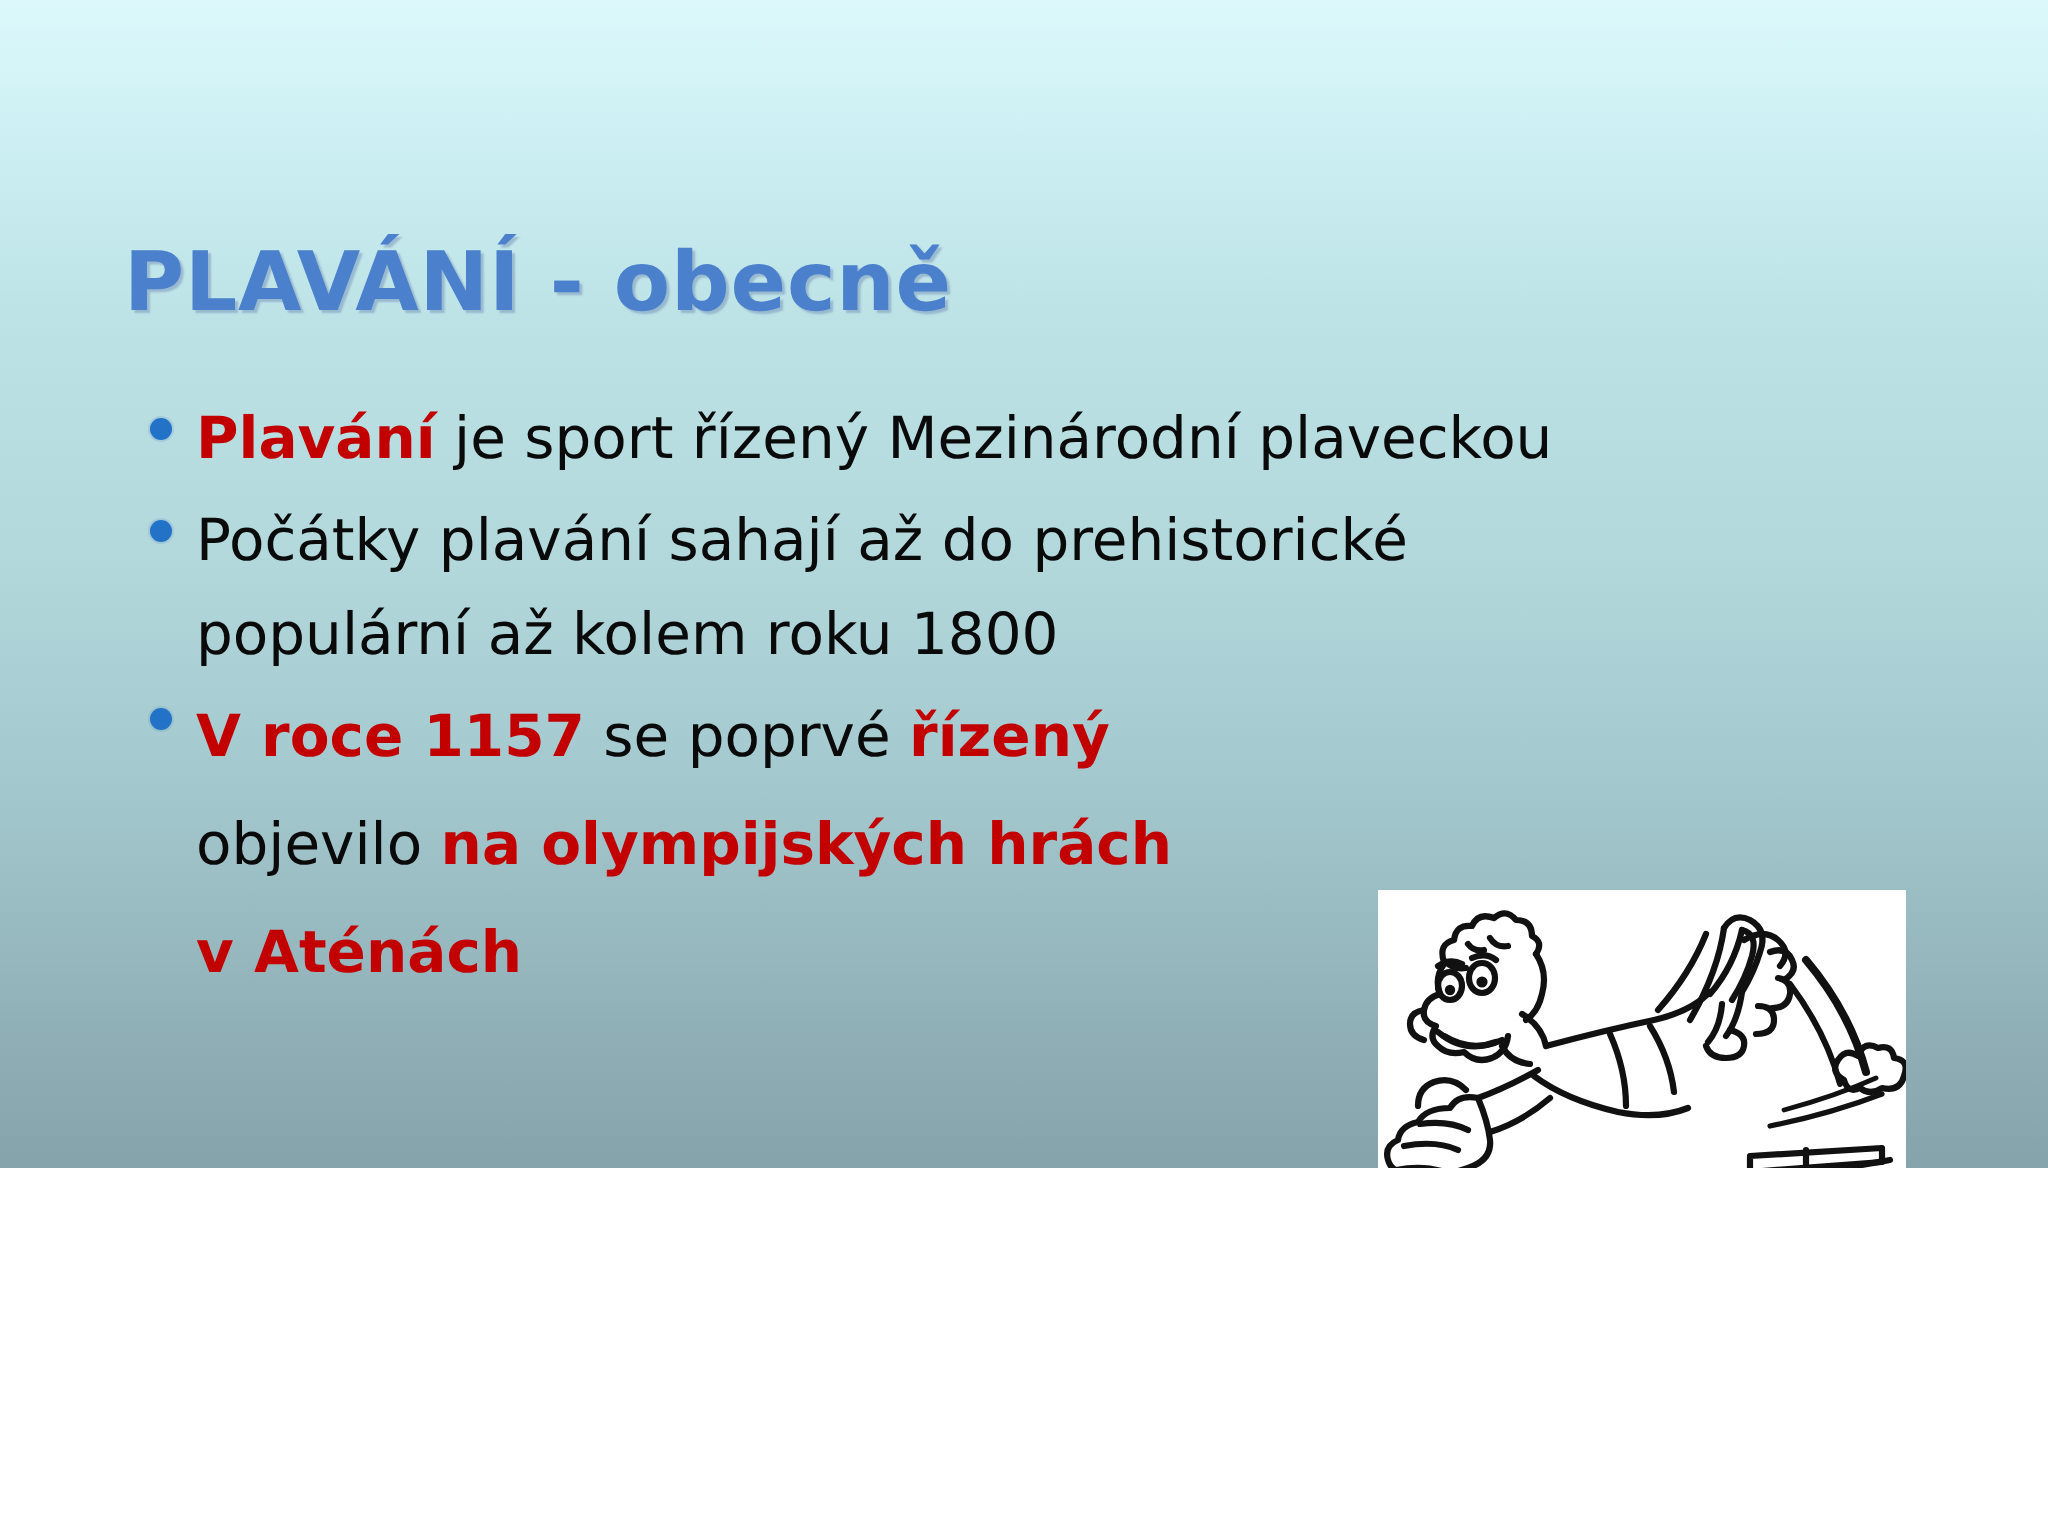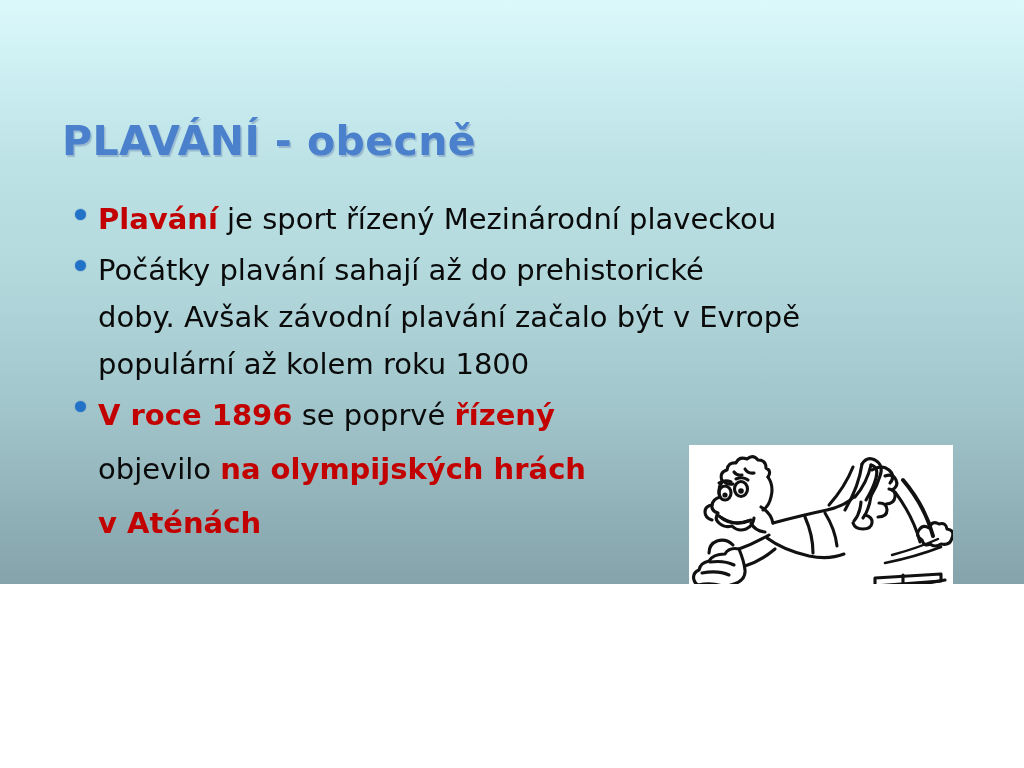--- a/index.html
+++ b/index.html
@@ -117,31 +117,28 @@
         <span class="hl">Plavání</span><span> je sport řízený Mezinárodní plaveckou</span>
       </div>
     </div>
 
     <div class="bullet-item" id="bullet-2">
       <span class="bullet-dot"></span>
       <div class="bullet-line">
         <span>Počátky plavání sahají až do prehistorické</span>
       </div>
       <div class="bullet-line">
-        <span>doby. Avšak závodní plavání začalo být v Evropě</span>
-      </div>
-      <div class="bullet-line">
         <span>populární až kolem roku 1800</span>
       </div>
     </div>
 
     <div class="bullet-item" id="bullet-3">
       <span class="bullet-dot"></span>
       <div class="bullet-line">
-        <span class="hl">V roce 1896</span><span> se poprvé </span><span class="hl">řízený</span>
+        <span class="hl">V roce 1157</span><span> se poprvé </span><span class="hl">řízený</span>
       </div>
       <div class="bullet-line">
         <span>objevilo </span><span class="hl">na olympijských hrách</span>
       </div>
       <div class="bullet-line">
         <span class="hl">v Aténách</span>
       </div>
     </div>
 
   </div>

